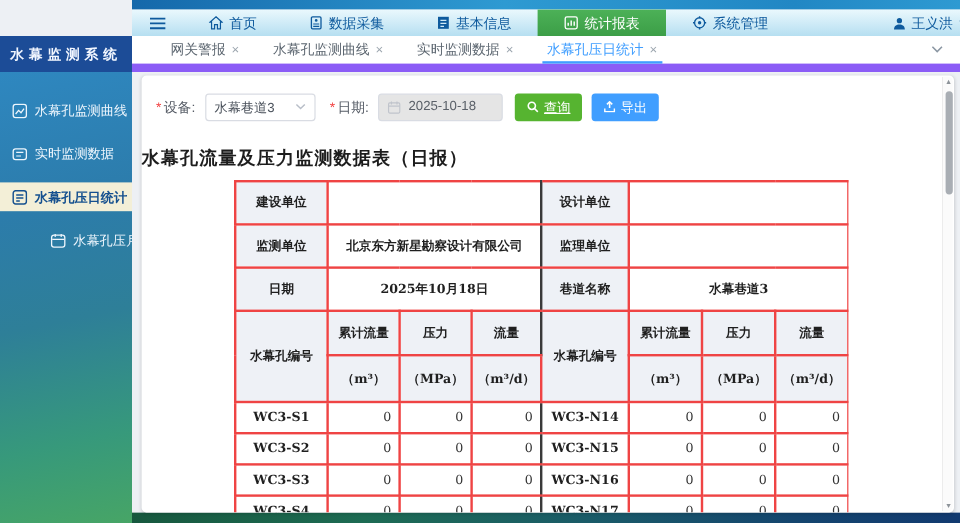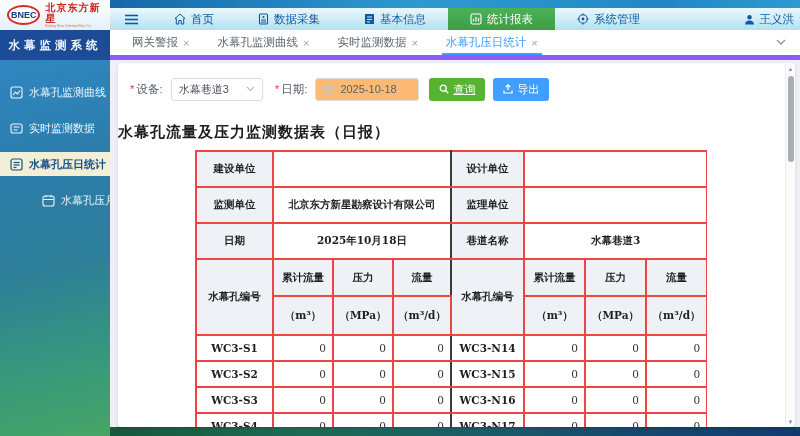--- a/index.html
+++ b/index.html
@@ -43,22 +43,22 @@
     color:#eef6fd; font-size:11px; cursor:pointer; white-space:nowrap; }
   .sb-item + .sb-item { margin-top:0; }
   .sb-item { margin-bottom:0; height:24px; }
   .sb-menu .sb-item { margin-top:0;margin-left:32px; }
   .sb-item { flex:none; }
   .sb-item.active { background:#f3efd7; color:#15508f; font-weight:bold; }
 
   
   .main { position:absolute; left:110px; top:30px; width:690px; height:406px;
     display:flex; flex-direction:column; }
-  .tabbar { height:30px; background:#ffffff; border-bottom:5px solid #8b5cf6;
-    display:flex; align-items:stretch; padding-left:8px; position:relative; }
+  .tabbar { height:30px; background:#ffffff; border-bottom:7px solid #8b5cf6;
+    display:flex; align-items:stretch; padding-left:18px; position:relative; }
   .tab { display:flex; align-items:center; gap:5px; padding:0 14px; color:#5c6670;
     font-size:11.5px; cursor:pointer; white-space:nowrap; position:relative; }
   .tab .x { color:#9aa4ad; font-size:11px; }
   .tab.active { color:#409eff; }
   .tab.active::after { content:""; position:absolute; left:10px; right:10px; bottom:0;
     height:2px; background:#409eff; }
   .tab-more { margin-left:auto; display:flex; align-items:center; padding-right:14px;
     color:#8b97a3; cursor:pointer; }
 
   .content { flex:1; position:relative; background:#edf0f4; padding:3px 4px 0 8px; }
@@ -70,21 +70,21 @@
   
   .filter-row { position:absolute; left:12px; top:14px; height:24px; display:flex;
     align-items:center; gap:8px; }
   .f-label { color:#565c66; font-size:11.5px; white-space:nowrap; }
   .req { color:#f23c3c; margin-right:2px; }
   .f-select { width:92px; height:23px; border:1px solid #d9dce3; border-radius:3px;
     background:#fff; display:flex; align-items:center; justify-content:space-between;
     padding:0 7px; color:#49505a; font-size:11px; cursor:pointer; }
   .f-select .chev { color:#b8bec8; font-size:9px; }
   .f-date { width:104px; height:23px; border:1px solid #d9dce3; border-radius:3px;
-    background:#fdba74; display:flex; align-items:center; gap:6px; padding:0 7px; }
+    background:#e5e5e5; display:flex; align-items:center; gap:6px; padding:0 7px; }
   .f-date input { border:none; outline:none; width:100%; font-size:11px; color:#5a6068;
     font-family:"Liberation Sans",sans-serif; background:transparent; }
   .btn { height:23px; border:none; border-radius:3px; color:#fff; font-size:11px;
     display:flex; align-items:center; gap:4px; padding:0 10px; cursor:pointer;
     font-family:"Liberation Sans",sans-serif; }
   .btn-search { background:#56b430; }
   .btn-export { background:#409eff; }
 
   
   .report-title { position:absolute; left:0; right:20px; top:60px; text-align:left;
@@ -114,27 +114,20 @@
   .vs-thumb { position:absolute; left:1.5px; width:6px; top:12px; height:86px;
     background:#a9aeb4; border-radius:3px; }
 
   svg { display:block; }
 </style>
 </head>
 <body>
 
 <div class="app">
 
-  <div class="logo-box">
-    <div class="logo-oval">BNEC</div>
-    <div class="logo-txt">
-      <span class="logo-cn">北京东方新星</span>
-      <span class="logo-en">Beijing New Oriental Star Co.</span>
-    </div>
-  </div>
   <div class="top-strip"></div>
 
   <div class="navbar">
     <div class="nav-burger">
       <span class="icon">
         <svg width="13" height="11" viewBox="0 0 13 11">
             <g stroke="#0e5a9d" stroke-width="1.6">
               <line x1="0" y1="1.5" x2="13" y2="1.5"></line>
               <line x1="0" y1="5.5" x2="13" y2="5.5"></line>
               <line x1="0" y1="9.5" x2="13" y2="9.5"></line>

